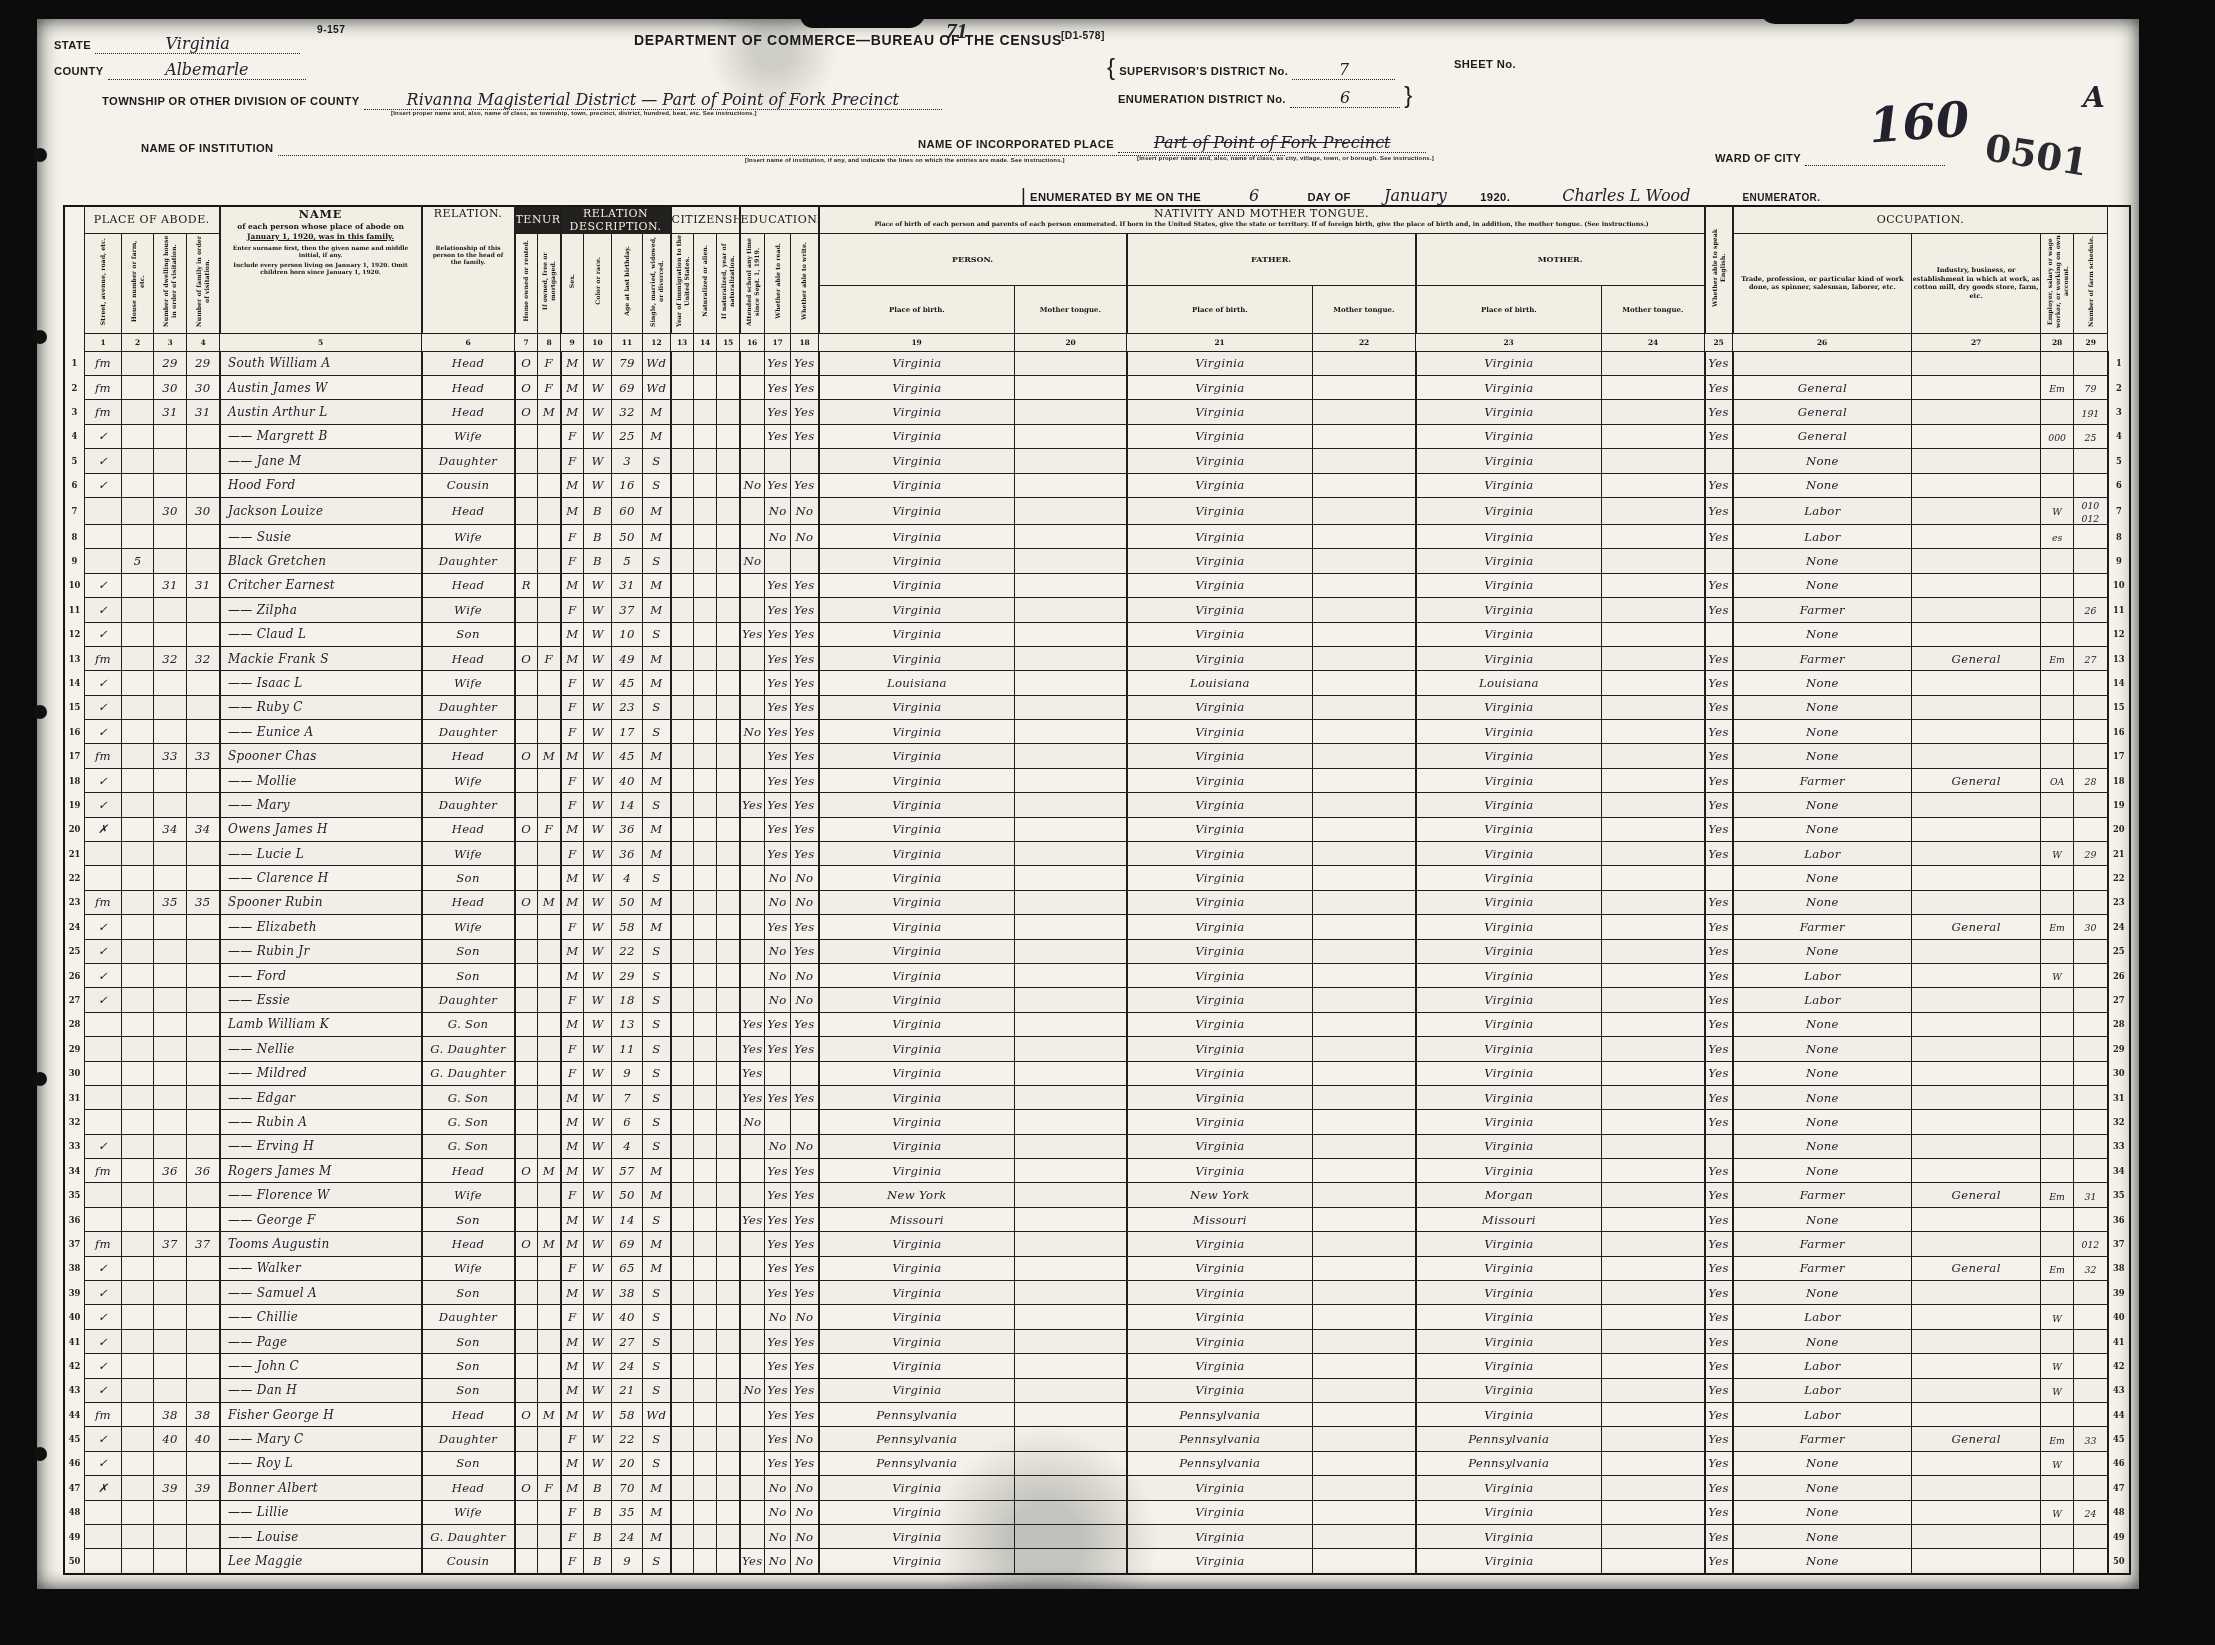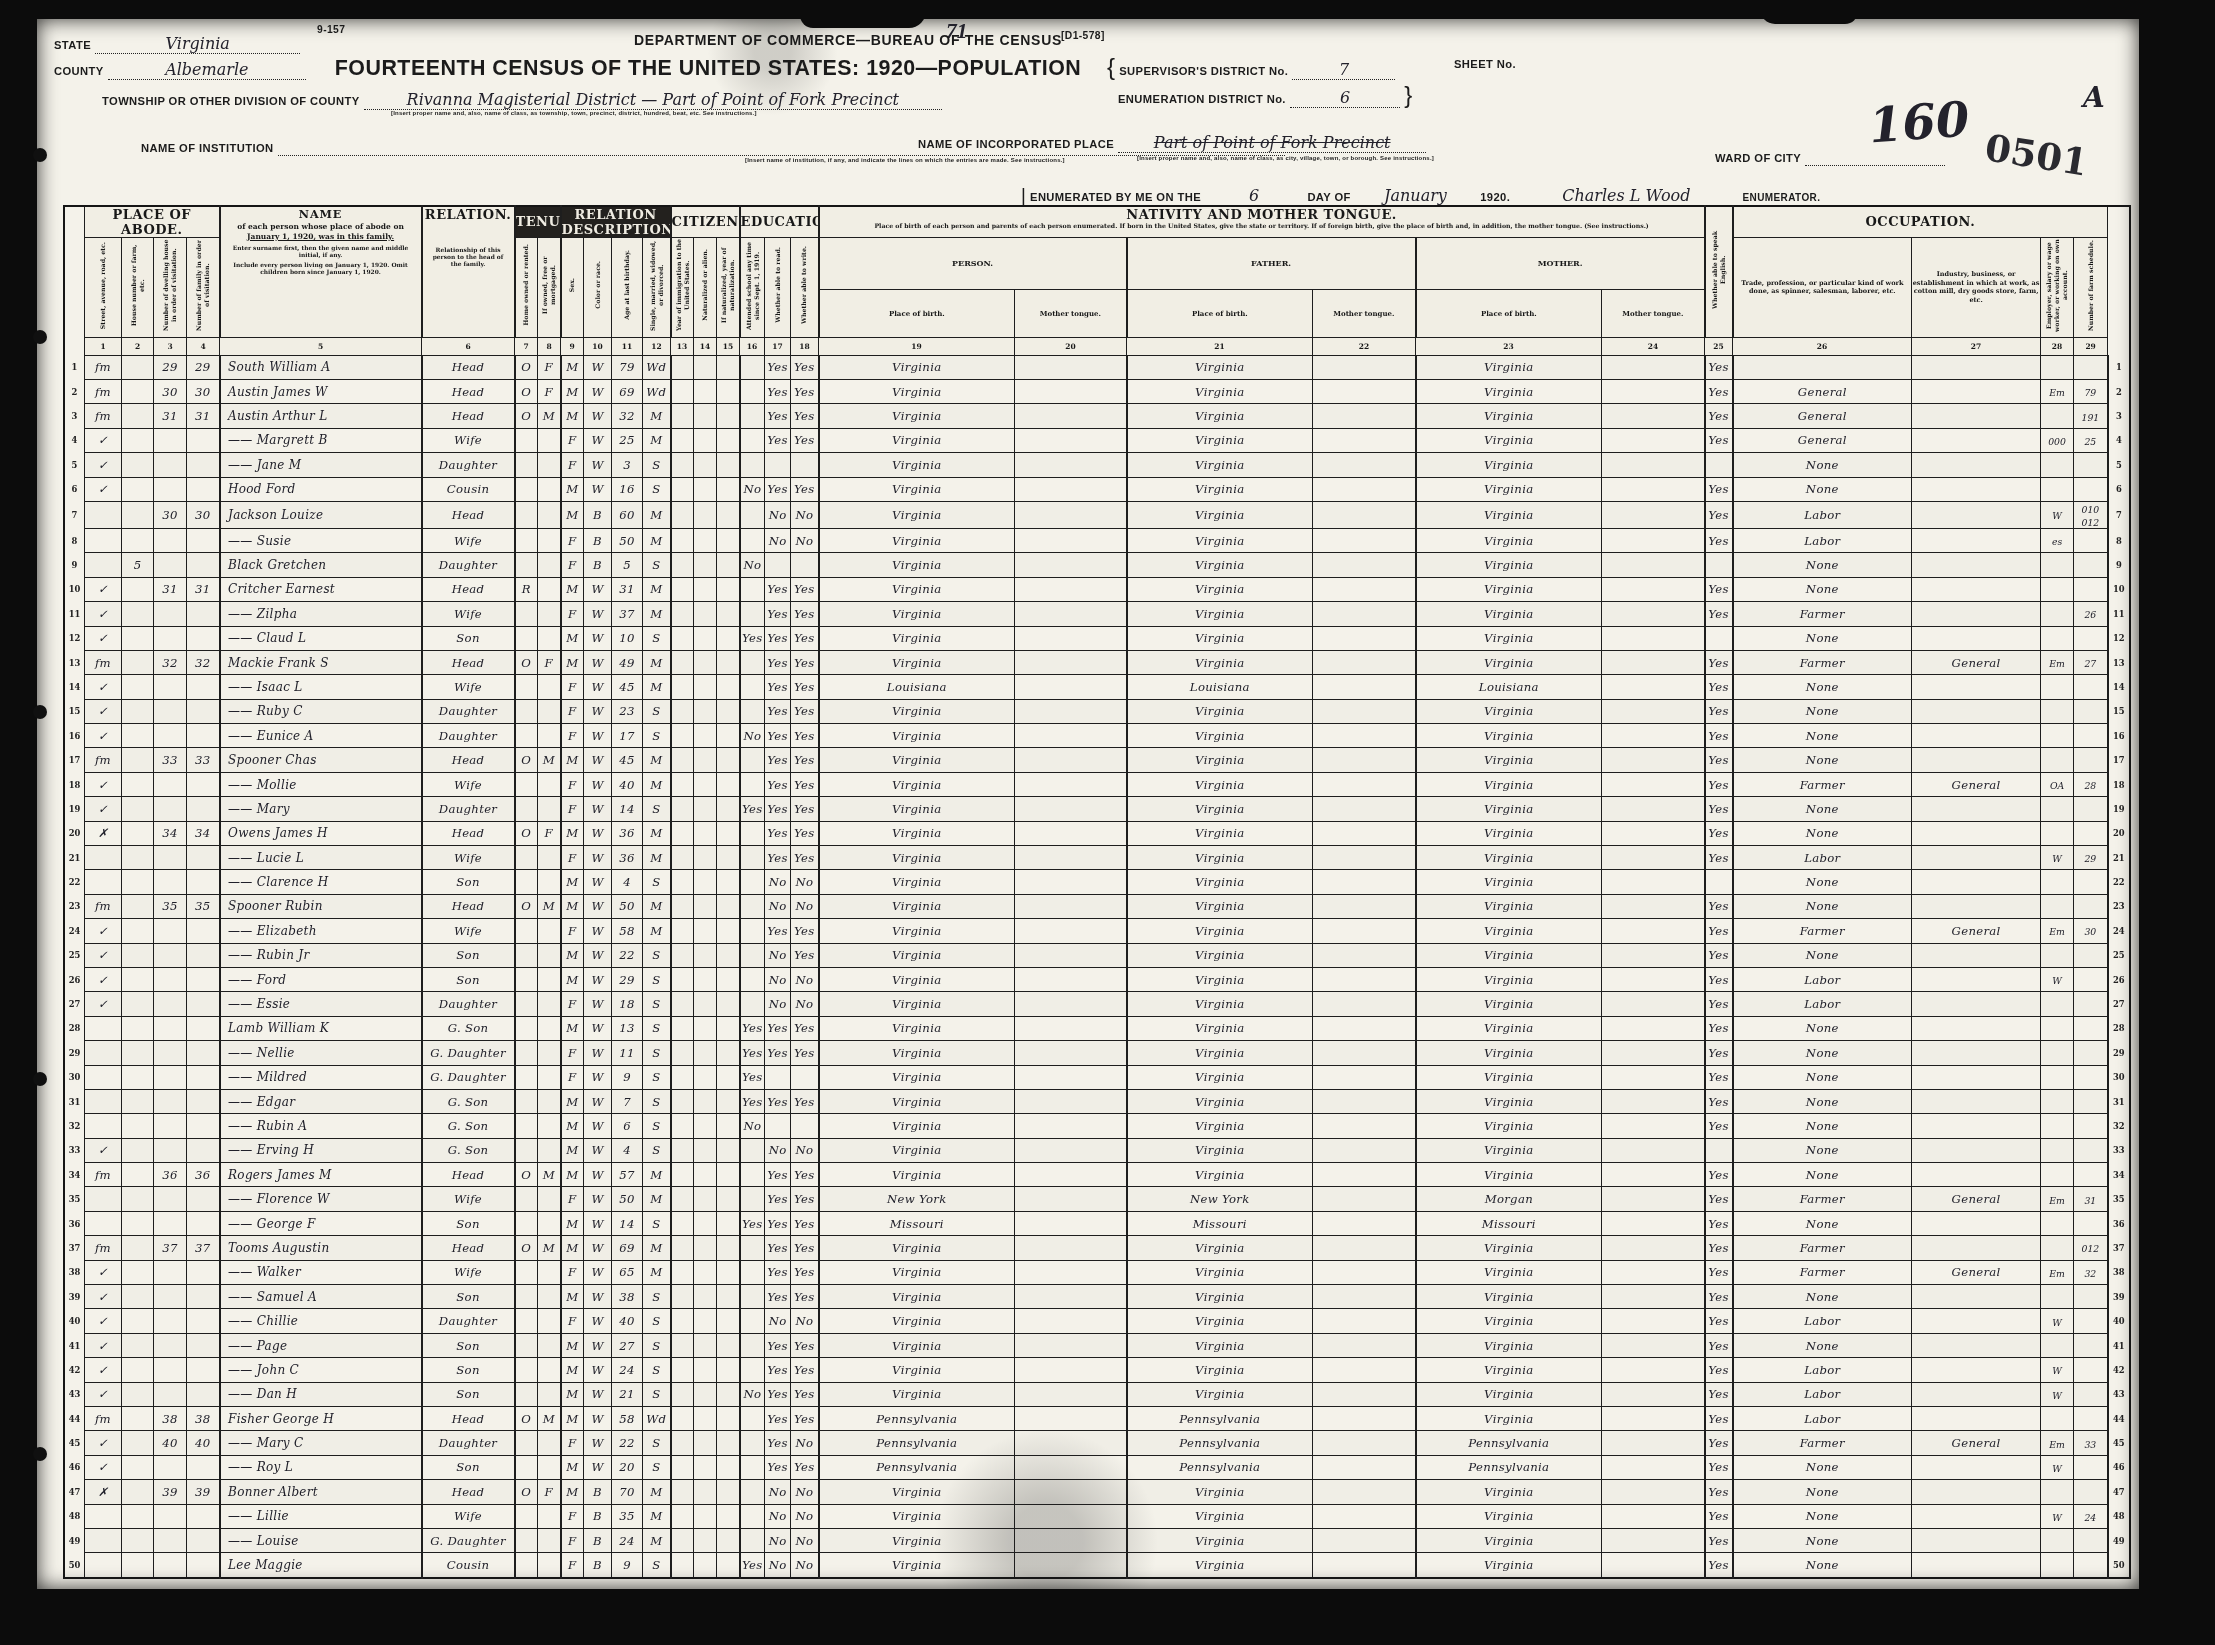--- a/index.html
+++ b/index.html
@@ -20,21 +20,21 @@
   .hw.big{font-size:16px;}
   .strike{text-decoration:line-through;}
   .note{font-size:6px;font-weight:bold;letter-spacing:0.2px;}
   .stamp{font-family:"DejaVu Serif",serif;font-weight:bold;}
   
   table.census{position:absolute;left:26px;top:186px;border-collapse:collapse;table-layout:fixed;
                width:2068px;}
   table.census th,table.census td{border:1.1px solid #1e1e1e;padding:0;overflow:hidden;}
   table.census .gutter{border:none;background:transparent;font:bold 8.4px "DejaVu Serif",serif;text-align:center;color:#222;}
   thead th{font-family:"DejaVu Serif",serif;color:#181818;background:#f1eee4;}
-  .grp{font-size:13px;font-weight:bold;letter-spacing:0.5px;text-align:center;}
+  .grp{font-size:11px;font-weight:normal;letter-spacing:0.5px;text-align:center;}
   .inkdark{background:#23211e;color:#efece2;}
   .vert{vertical-align:middle;}
   .vert span{display:inline-block;writing-mode:vertical-rl;transform:rotate(180deg);
              font-size:6.2px;font-weight:bold;line-height:1.25;max-height:95px;white-space:normal;}
   .deschead{font-size:6.5px;font-weight:bold;vertical-align:middle;padding:1.9px;line-height:1.3;white-space:normal;}
   .namehead{vertical-align:top;padding-top:2.8px;white-space:normal;}
   .namehead .t{font-size:11.2px;font-weight:bold;letter-spacing:0.9px;}
   .namehead .d{font-size:7.5px;font-weight:bold;margin:1.9px 3.7px;line-height:1.25;}
   .namehead .d2{font-size:5.9px;font-weight:bold;margin:2.8px 4.7px;line-height:1.2;}
   .nathead{vertical-align:top;white-space:normal;padding-top:1.9px;}
@@ -59,21 +59,20 @@
     <div class="hole" style="top:311px;"></div>
     <div class="hole" style="top:686px;"></div>
     <div class="hole" style="top:1053px;"></div>
     <div class="hole" style="top:1428px;"></div>
 
     <div class="hdr lbl" style="left:280px;top:5.6px;font-size:10.3px;">9-157</div>
     <div class="hdr hw" style="left:909px;top:0px;font-size:21.4px;font-weight:bold;font-family:Liberation Serif, serif;">71</div>
     <div class="hdr lbl" style="left:1024px;top:11.2px;font-size:10.3px;">[D1-578]</div>
 
     <div class="hdr lbl" style="left:317px;top:13px;width:708px;text-align:right;font-size:14px;letter-spacing:0.7px;">DEPARTMENT OF COMMERCE—BUREAU OF THE CENSUS</div>
-    <div class="hdr lbl" style="left:261px;top:37px;width:820px;text-align:center;font-size:21.4px;letter-spacing:0.5px;">FOURTEENTH CENSUS OF THE UNITED STATES: 1920—POPULATION</div>
 
     <div class="hdr" style="left:17px;top:15px;">
       <span class="lbl" style="text-transform:uppercase;">State</span>
       <span class="dotline" style="width:205px;"><span class="hw big">Virginia</span></span>
     </div>
     <div class="hdr" style="left:17px;top:41px;">
       <span class="lbl" style="text-transform:uppercase;">County</span>
       <span class="dotline" style="width:198px;"><span class="hw big">Albemarle</span></span>
     </div>
     <div class="hdr" style="left:65px;top:71px;">

